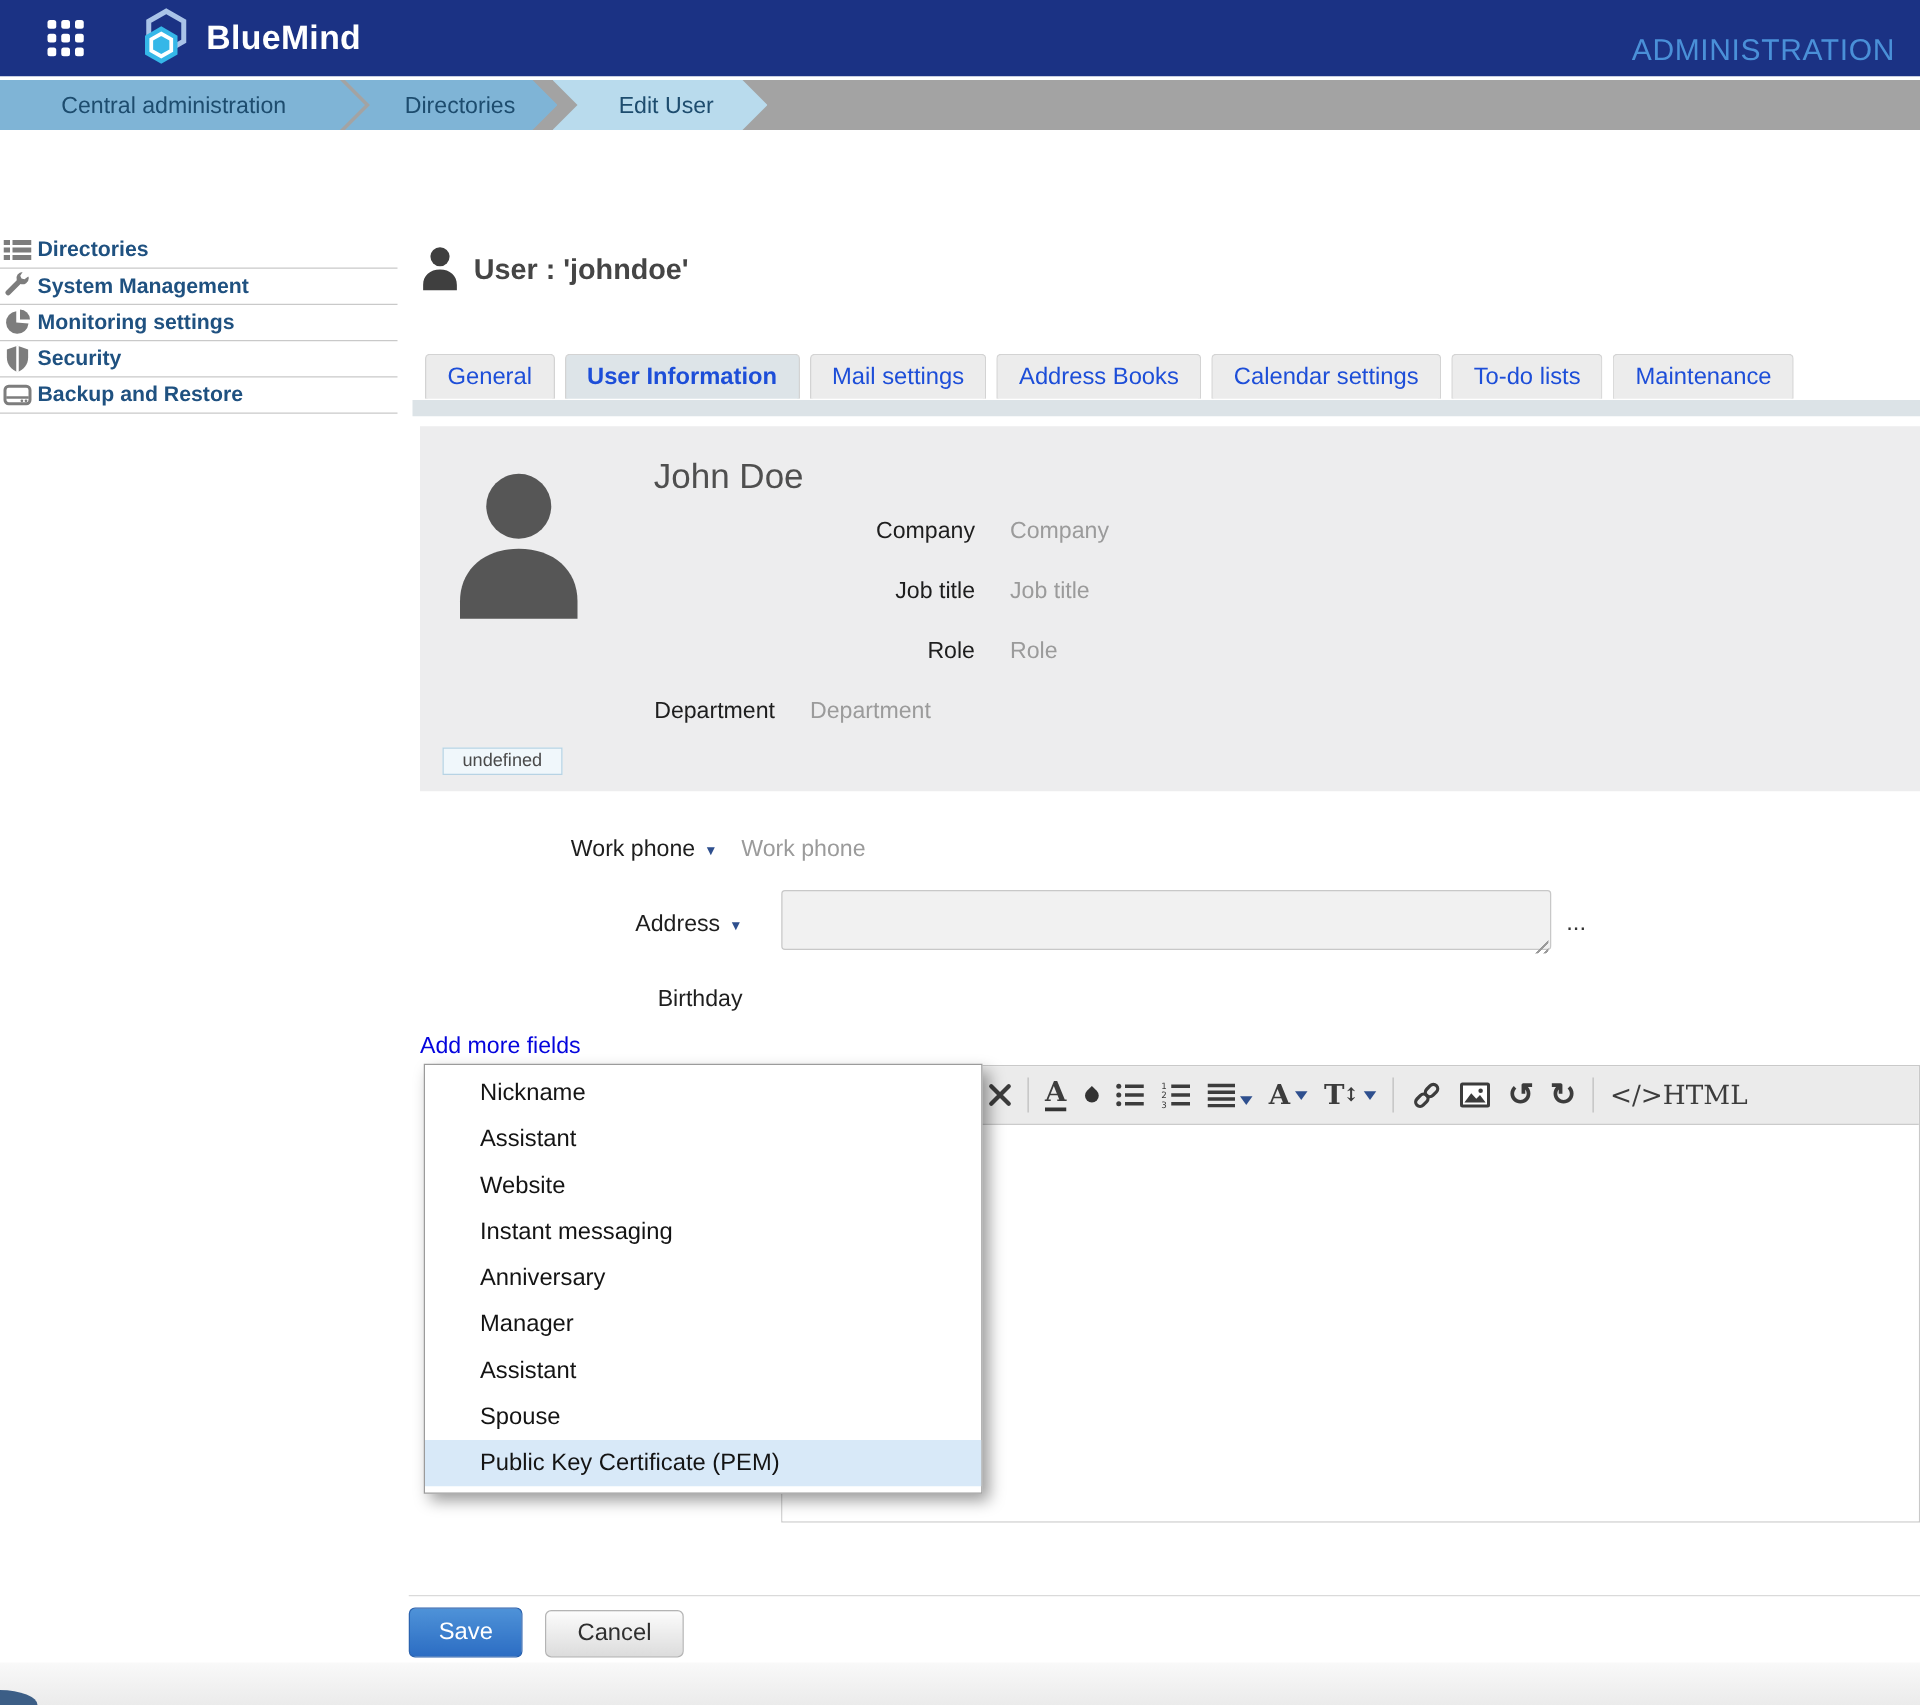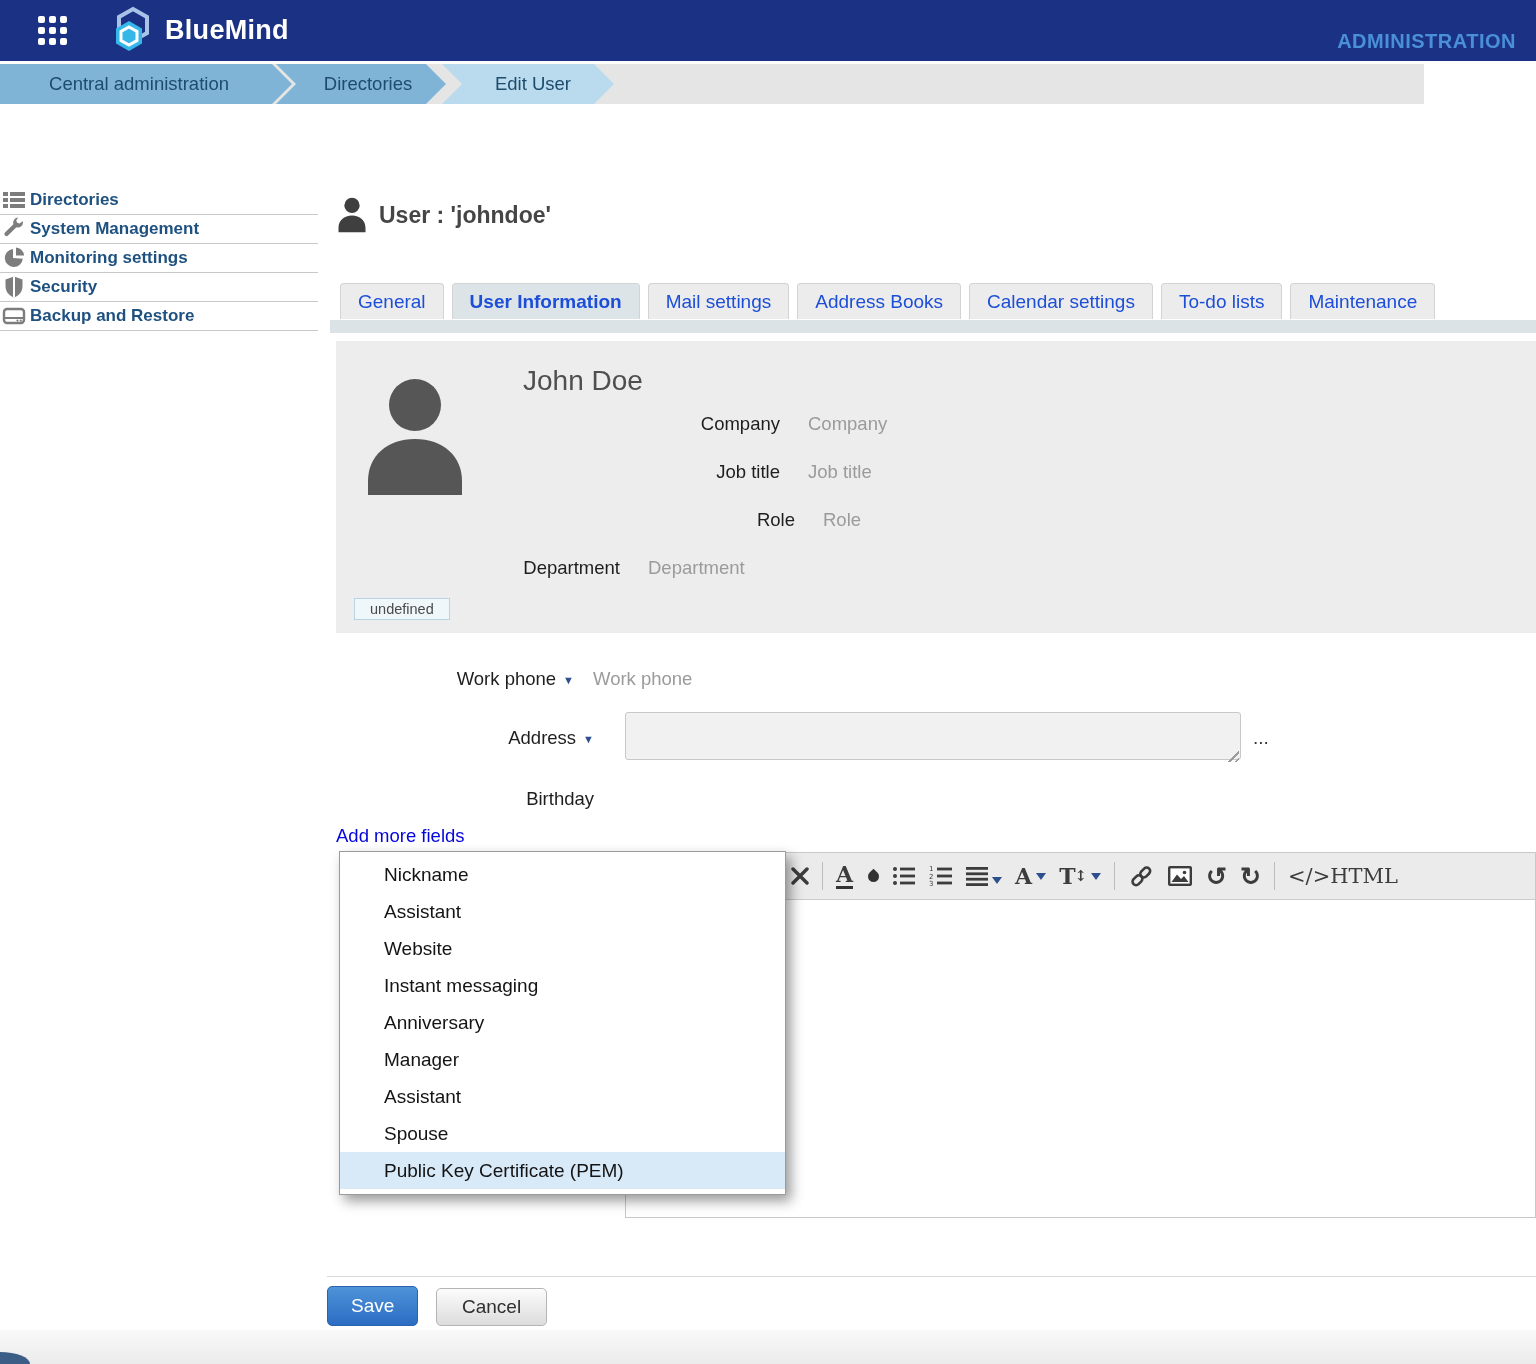--- a/index.html
+++ b/index.html
@@ -4,24 +4,24 @@
 <style>
   * { margin:0; padding:0; box-sizing:border-box; }
   html,body { width:1536px; height:1364px; background:#fff; font-family:"Liberation Sans",sans-serif; position:relative; overflow:hidden; }
 
   
   .topbar { position:absolute; left:0; top:0; width:1536px; height:61px; background:#1b3284; display:flex; align-items:center; }
   .grid-icon { margin-left:38px; display:grid; grid-template-columns:repeat(3,7px); grid-gap:4px; cursor:pointer; }
   .grid-icon span { width:7px; height:7px; background:#fff; border-radius:2px; }
   .brand { display:flex; align-items:center; margin-left:42px; }
   .brand-name { color:#fff; font-size:27px; font-weight:bold; margin-left:10px; letter-spacing:.3px; }
-  .admin-label { margin-left:auto; margin-right:20px; color:#4a90d8; font-weight:bold; font-size:20px; letter-spacing:.5px;margin-top:21px; }
-
-  
-  .crumbbar { position:absolute; left:0; top:64px; width:1424px; height:40px; background:#e5e5e5; }
+  .admin-label { margin-left:auto; margin-right:20px; color:#4a90d8; font-weight:normal; font-size:24px; letter-spacing:.5px;margin-top:21px; }
+
+  
+  .crumbbar { position:absolute; left:0; top:64px; width:1536px; height:40px; background:#a3a3a3; }
   .crumb { position:absolute; top:0; height:40px; display:flex; align-items:center; justify-content:center; font-size:18.5px; color:#1d4c6e; cursor:pointer; }
   .crumb-1 { left:0; width:292px; background:#7fb4d6; clip-path:polygon(0 0, calc(100% - 20px) 0, 100% 50%, calc(100% - 20px) 100%, 0 100%); padding-right:14px; }
   .crumb-2 { left:276px; width:170px; background:#7fb4d6; clip-path:polygon(0 0, calc(100% - 20px) 0, 100% 50%, calc(100% - 20px) 100%, 0 100%, 20px 50%); padding-left:14px; }
   .crumb-3 { left:442px; width:172px; background:#b9dbed; clip-path:polygon(0 0, calc(100% - 20px) 0, 100% 50%, calc(100% - 20px) 100%, 0 100%, 20px 50%); padding-left:10px; }
 
   
   .sidebar { position:absolute; left:0; top:186px; width:318px; }
   .side-item { display:flex; align-items:center; height:29px; border-bottom:1px solid #c9c9c9; cursor:pointer; }
   .side-item svg { flex:0 0 24px; margin-left:2px; }
   .side-item .lbl { font-size:17px; font-weight:bold; color:#1f5180; margin-left:4px; white-space:nowrap; }
@@ -37,21 +37,21 @@
   .tab-strip { position:absolute; left:330px; top:320px; right:0; height:13px; background:#dce3e7; }
 
   
   .card { position:absolute; left:336px; top:341px; right:0; height:292px; background:#ededee; }
   .card .big-avatar { position:absolute; left:19px; top:29px; }
   .person-name { position:absolute; left:187px; top:24px; font-size:28px; color:#4f4f4f; }
   .frow { position:absolute; display:flex; align-items:center; }
   .frow .flabel { font-size:18.5px; color:#1e1e1e; text-align:right; }
   .frow input { background:transparent; border:none; outline:none; font-size:18.5px; color:#333; width:330px; font-family:inherit; }
   .frow input::placeholder, .wp-row input::placeholder { color:#9b9b9b; opacity:1; }
-  .row-company { left:244px; top:72px; } .row-job { left:244px; top:120px; } .row-role { left:259px; top:168px;align-items:flex-end; }
+  .row-company { left:244px; top:72px; } .row-job { left:244px; top:120px; } .row-role { left:244px; top:168px;align-items:flex-end; }
   .row-company .flabel, .row-job .flabel, .row-role .flabel { width:200px; }
   .row-dept { left:84px; top:216px; } .row-dept .flabel { width:200px; }
   .frow input { margin-left:28px; }
   .badge { position:absolute; left:18px; top:257px; font-size:14.5px; color:#4a4a4a; background:#f0f7fb; border:1px solid #b7d3e4; padding:2px 15px; }
 
   
   .wp-row { position:absolute; left:308px; top:668px; display:flex; align-items:center; }
   .wp-row .flabel2 { width:266px; text-align:right; font-size:18.5px; color:#1e1e1e; }
   .caret-sm { color:#2e4f8e; font-size:11px; margin-left:7px; position:relative; top:-1px; cursor:pointer; }
   .wp-row input { margin-left:19px; background:transparent; border:none; outline:none; font-size:18.5px; width:330px; font-family:inherit; color:#333; }

